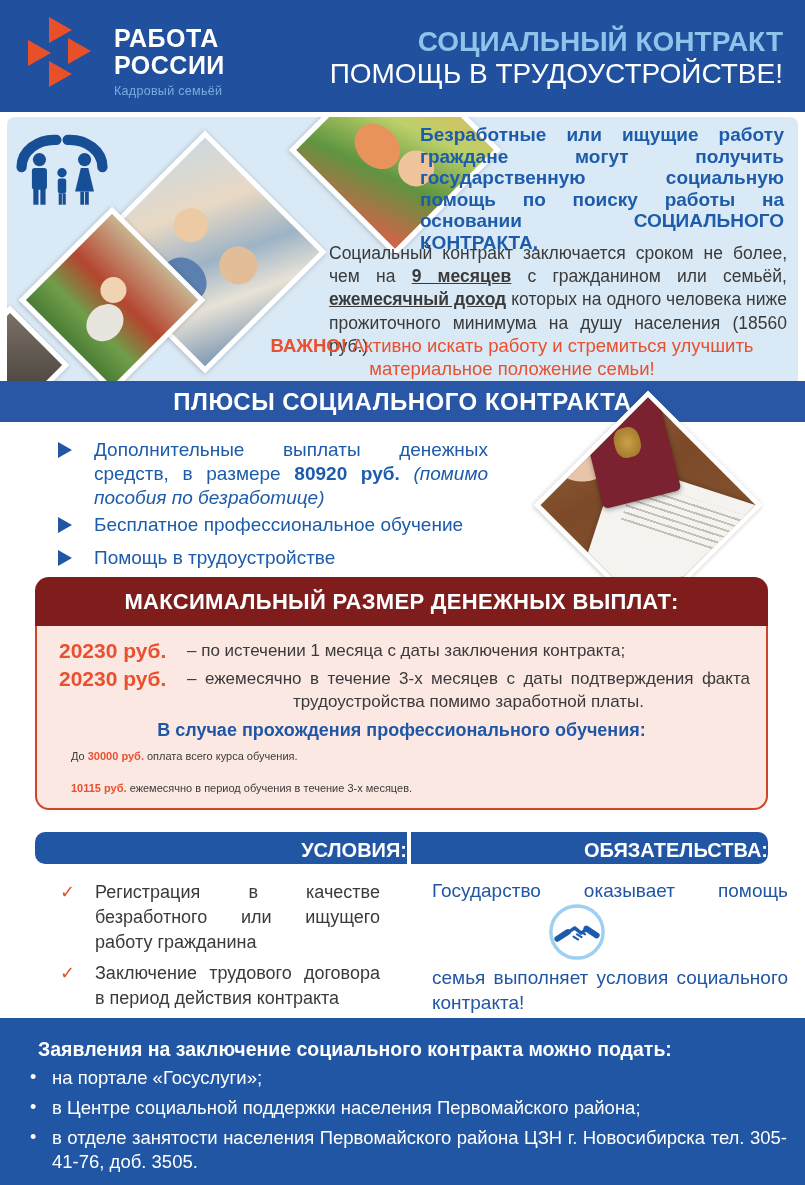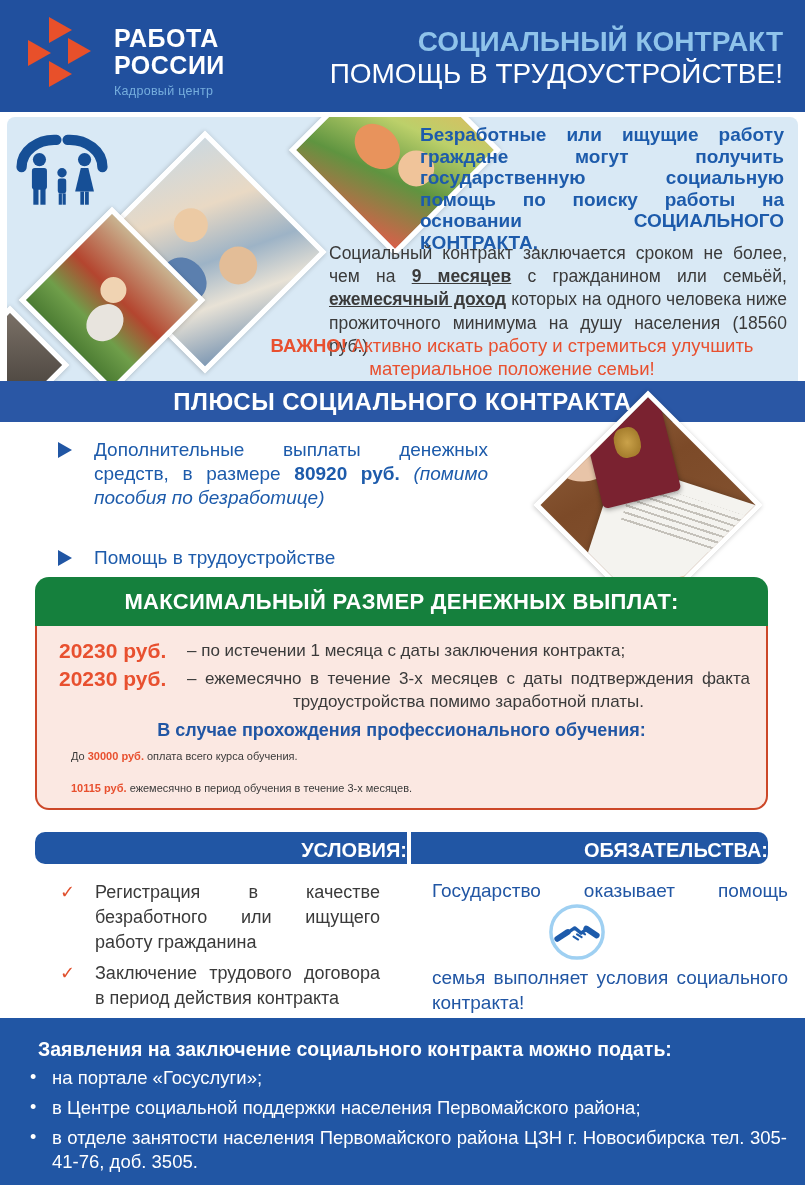--- a/index.html
+++ b/index.html
@@ -73,21 +73,21 @@
                background:radial-gradient(ellipse at center,#caa24a 0%,#a77f2e 70%); border-radius:40%; }
   .pp-hand { position:absolute; left:26px; top:52px; width:58px; height:40px; background:#e8c4a8;
              border-radius:50% 40% 50% 60%; transform:rotate(-20deg); }
   .pp-hand2 { position:absolute; right:38px; bottom:6px; width:62px; height:40px; background:#e8c4a8;
               border-radius:55% 45% 50% 50%; transform:rotate(8deg); }
   .pp-pen { position:absolute; right:28px; bottom:18px; width:64px; height:5px; background:#2b4fd0;
             transform:rotate(-38deg); border-radius:2px; }
 
   
   .card { position:absolute; left:35px; top:577px; width:733px; height:233px; }
-  .card-head { position:absolute; left:0; top:0; width:733px; height:49px; background:#15803d;
+  .card-head { position:absolute; left:0; top:0; width:733px; height:49px; background:#7f1d1d;
                border-radius:14px 14px 0 0; color:#ffffff; font-weight:bold; font-size:22px;
                text-align:center; line-height:49px; letter-spacing:.3px; }
   .card-body { position:absolute; left:0; top:49px; width:733px; height:184px; background:#fbe8e2;
                border:2px solid #cc4728; border-top:none; border-radius:0 0 14px 14px; }
   .pay-amount { position:absolute; left:22px; width:120px; color:#e8502f; font-weight:bold; font-size:21px; }
   .pay-text { position:absolute; left:150px; right:16px; color:#3a3a3a; font-size:17px; line-height:23px;
               text-align:justify; text-align-last:center; }
   .pay-text.single { text-align:left; text-align-last:left; }
   .row1a { top:13px; } .row1t { top:13px; }
   .row2a { top:41px; } .row2t { top:41px; }
@@ -132,21 +132,21 @@
   <div class="header">
     <svg class="logo-mark" viewBox="0 0 80 90">
       <polygon points="25,6 25,32 48,19" fill="#e8502a"></polygon>
       <polygon points="4,29 4,55 27,42" fill="#e8502a"></polygon>
       <polygon points="44,27 44,53 67,40" fill="#e8502a"></polygon>
       <polygon points="25,50 25,76 48,63" fill="#e8502a"></polygon>
     </svg>
     <div class="logo-text">
       <div class="logo-line">РАБОТА</div>
       <div class="logo-line">РОССИИ</div>
-      <div class="logo-sub">Кадровый центр</div>
+      <div class="logo-sub">Кадровый семьёй</div>
     </div>
     <div class="header-title">
       <div class="t1">СОЦИАЛЬНЫЙ КОНТРАКТ</div>
       <div class="t2">ПОМОЩЬ В ТРУДОУСТРОЙСТВЕ!</div>
     </div>
   </div>
 
   <div class="intro">
     <svg class="family-icon" viewBox="0 0 100 92">
       <g fill="none" stroke="#164f96" stroke-width="11" stroke-linecap="round">
@@ -190,20 +190,24 @@
 
     <div class="important"><b>ВАЖНО!</b><span> Активно искать работу и стремиться улучшить материальное положение семьи!</span></div>
   </div>
 
   <div class="plus-banner">ПЛЮСЫ СОЦИАЛЬНОГО КОНТРАКТА</div>
 
   <div class="bullet b1">
     <span class="tri"></span>
     <span class="btxt"><span>Дополнительные выплаты денежных средств, в размере </span><b>80920 руб.</b><i> (помимо пособия по безработице)</i></span>
   </div>
+  <div class="bullet b2">
+    <span class="tri"></span>
+    <span class="btxt">Бесплатное профессиональное обучение</span>
+  </div>
   <div class="bullet b3">
     <span class="tri"></span>
     <span class="btxt">Помощь в трудоустройстве</span>
   </div>
 
   <div class="passport-diamond">
     <div class="pp-inner">
       <div class="pp-paper"></div>
       <div class="pp-lines"></div>
       <div class="pp-hand"></div>

